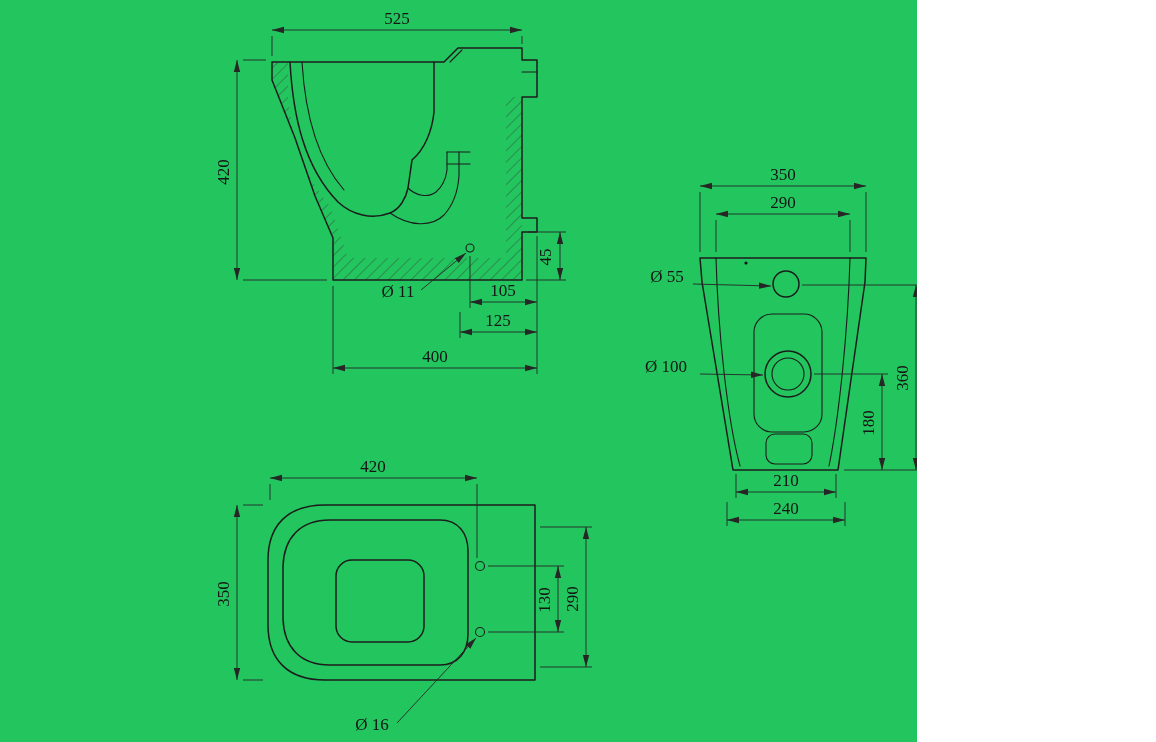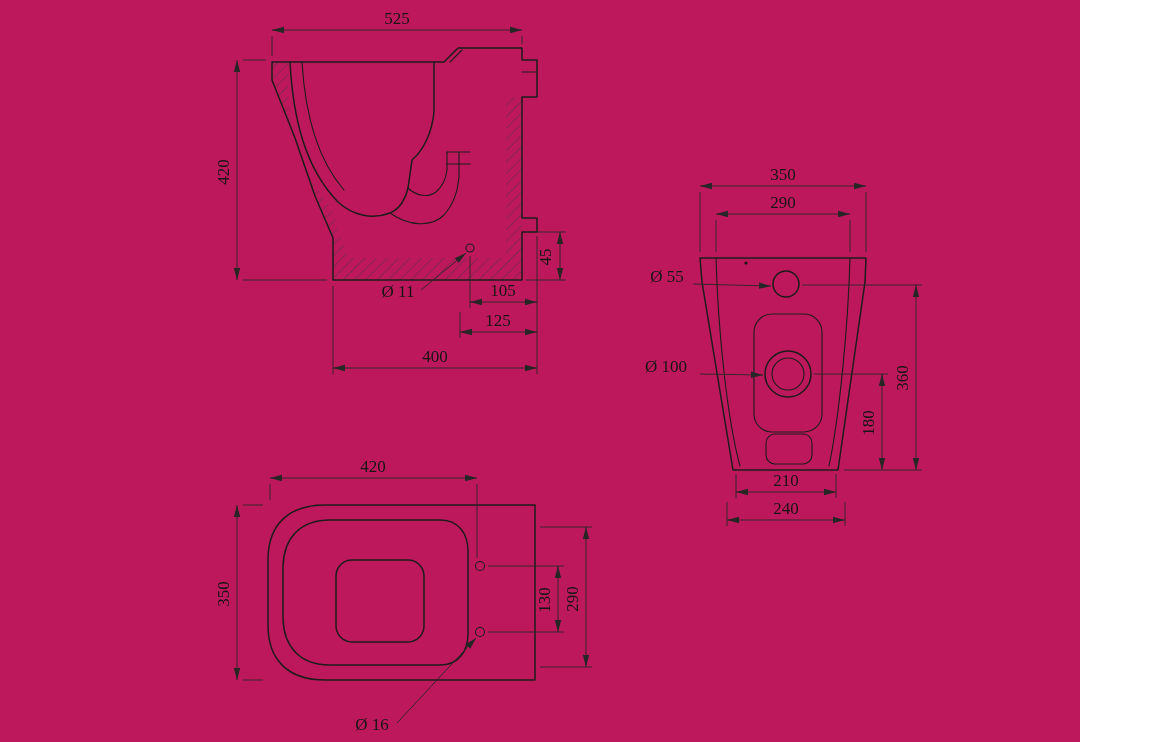--- a/index.html
+++ b/index.html
@@ -1,16 +1,16 @@
 <!DOCTYPE html>
 <html><head>
 <meta charset="utf-8">
 <style>
   html,body{margin:0;padding:0;background:#ffffff;}
-  .sheet{position:relative;width:1080px;height:742px;background:#be185d;overflow:hidden;}
+  .sheet{position:relative;width:917px;height:742px;background:#22c55e;overflow:hidden;}
   svg{display:block;}
   svg text{font-family:"Liberation Serif", serif;font-size:17px;fill:#161616;}
   .dtx{text-anchor:middle;}
   .obj{fill:none;stroke:#1c1c1c;stroke-width:1.5;stroke-linejoin:round;stroke-linecap:round;}
   .obj2{fill:none;stroke:#1c1c1c;stroke-width:1.1;stroke-linejoin:round;stroke-linecap:round;}
   .dim{fill:none;stroke:#262626;stroke-width:0.9;}
   .hatchfill{stroke:none;}
 </style>
 </head>
 <body>

